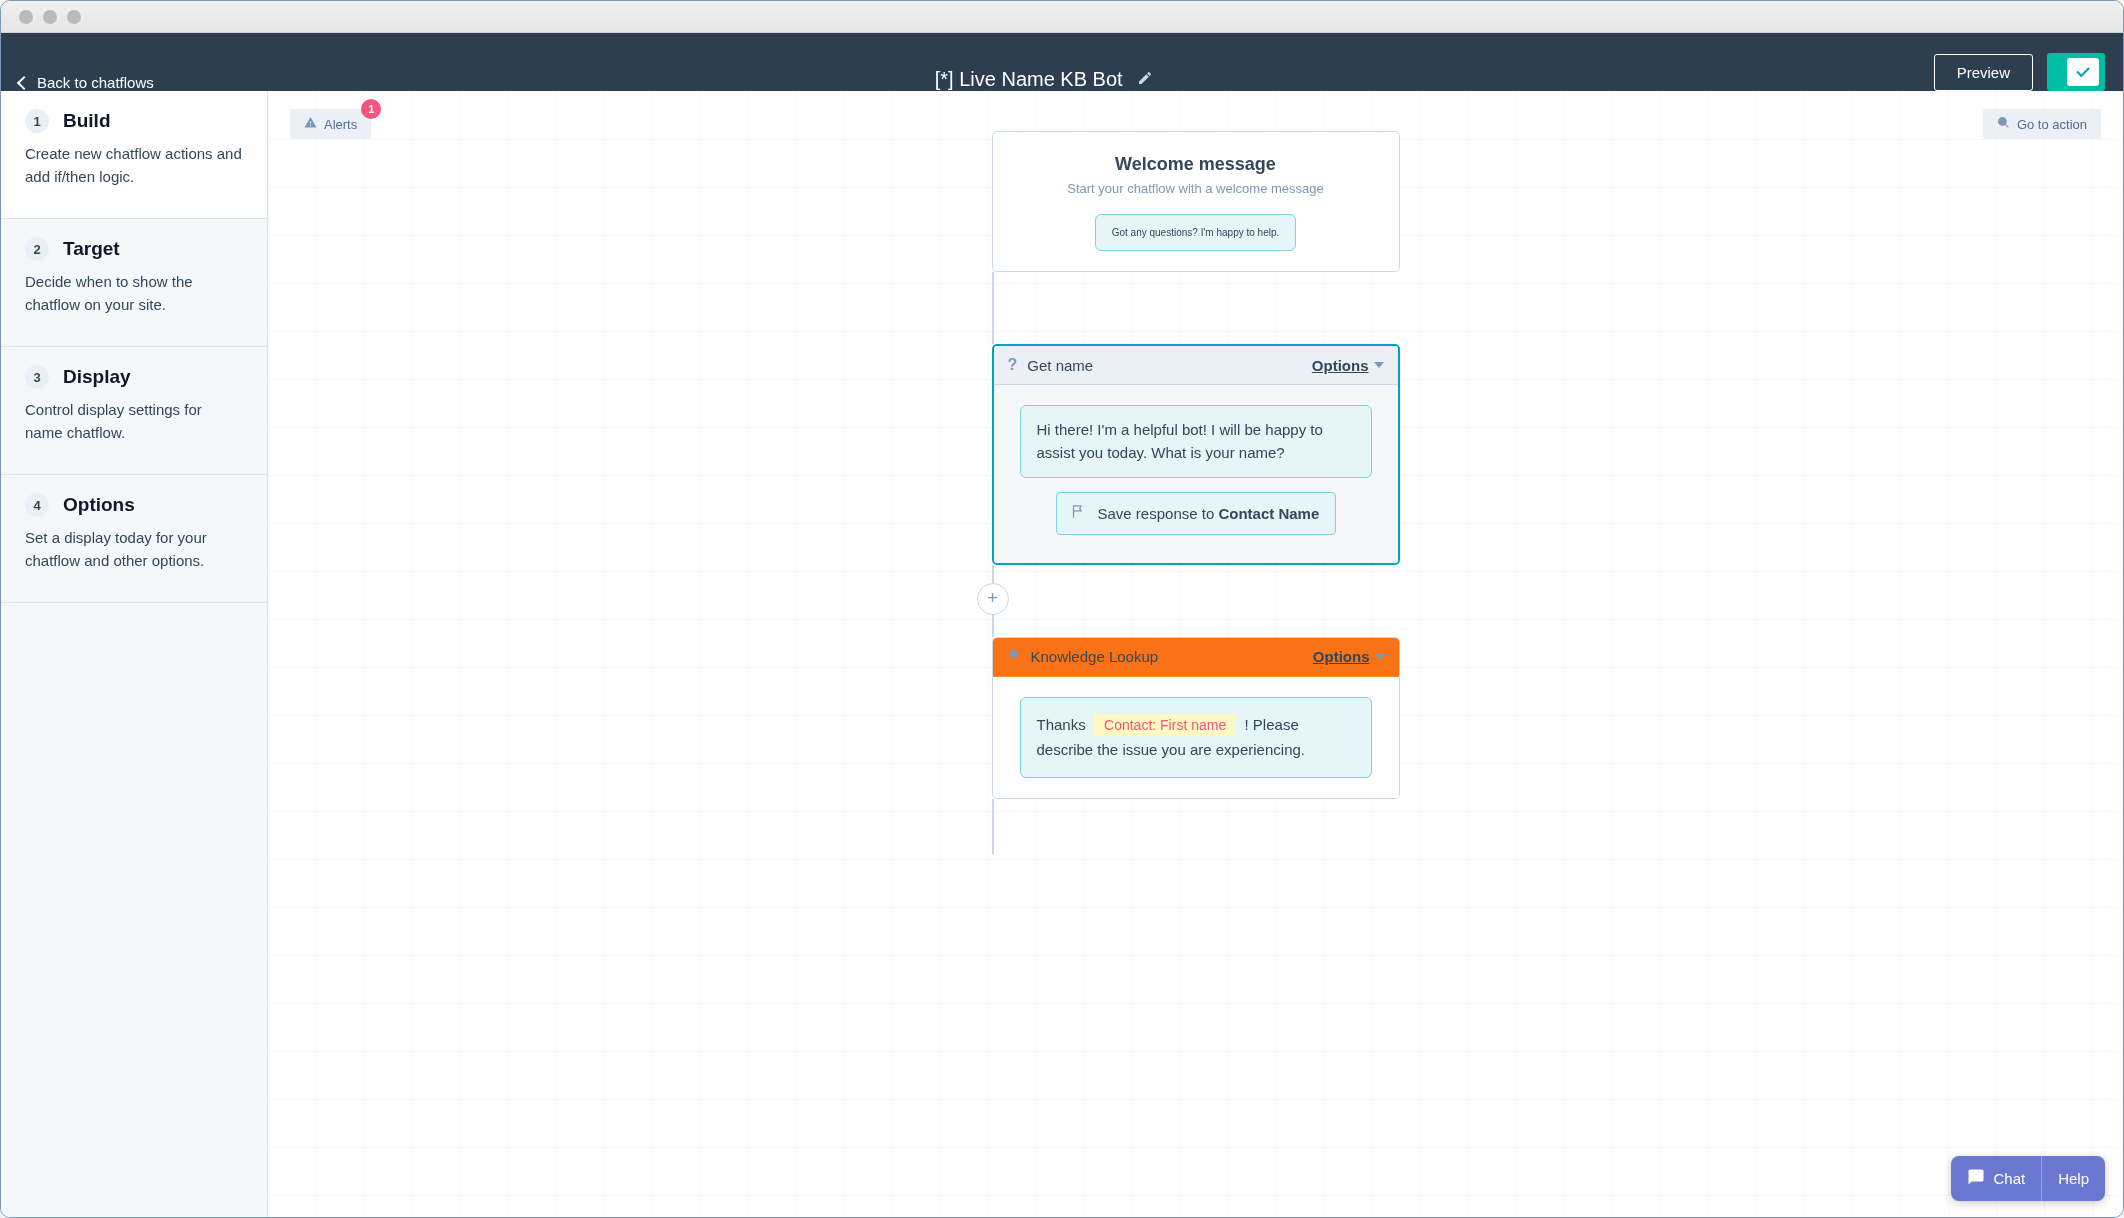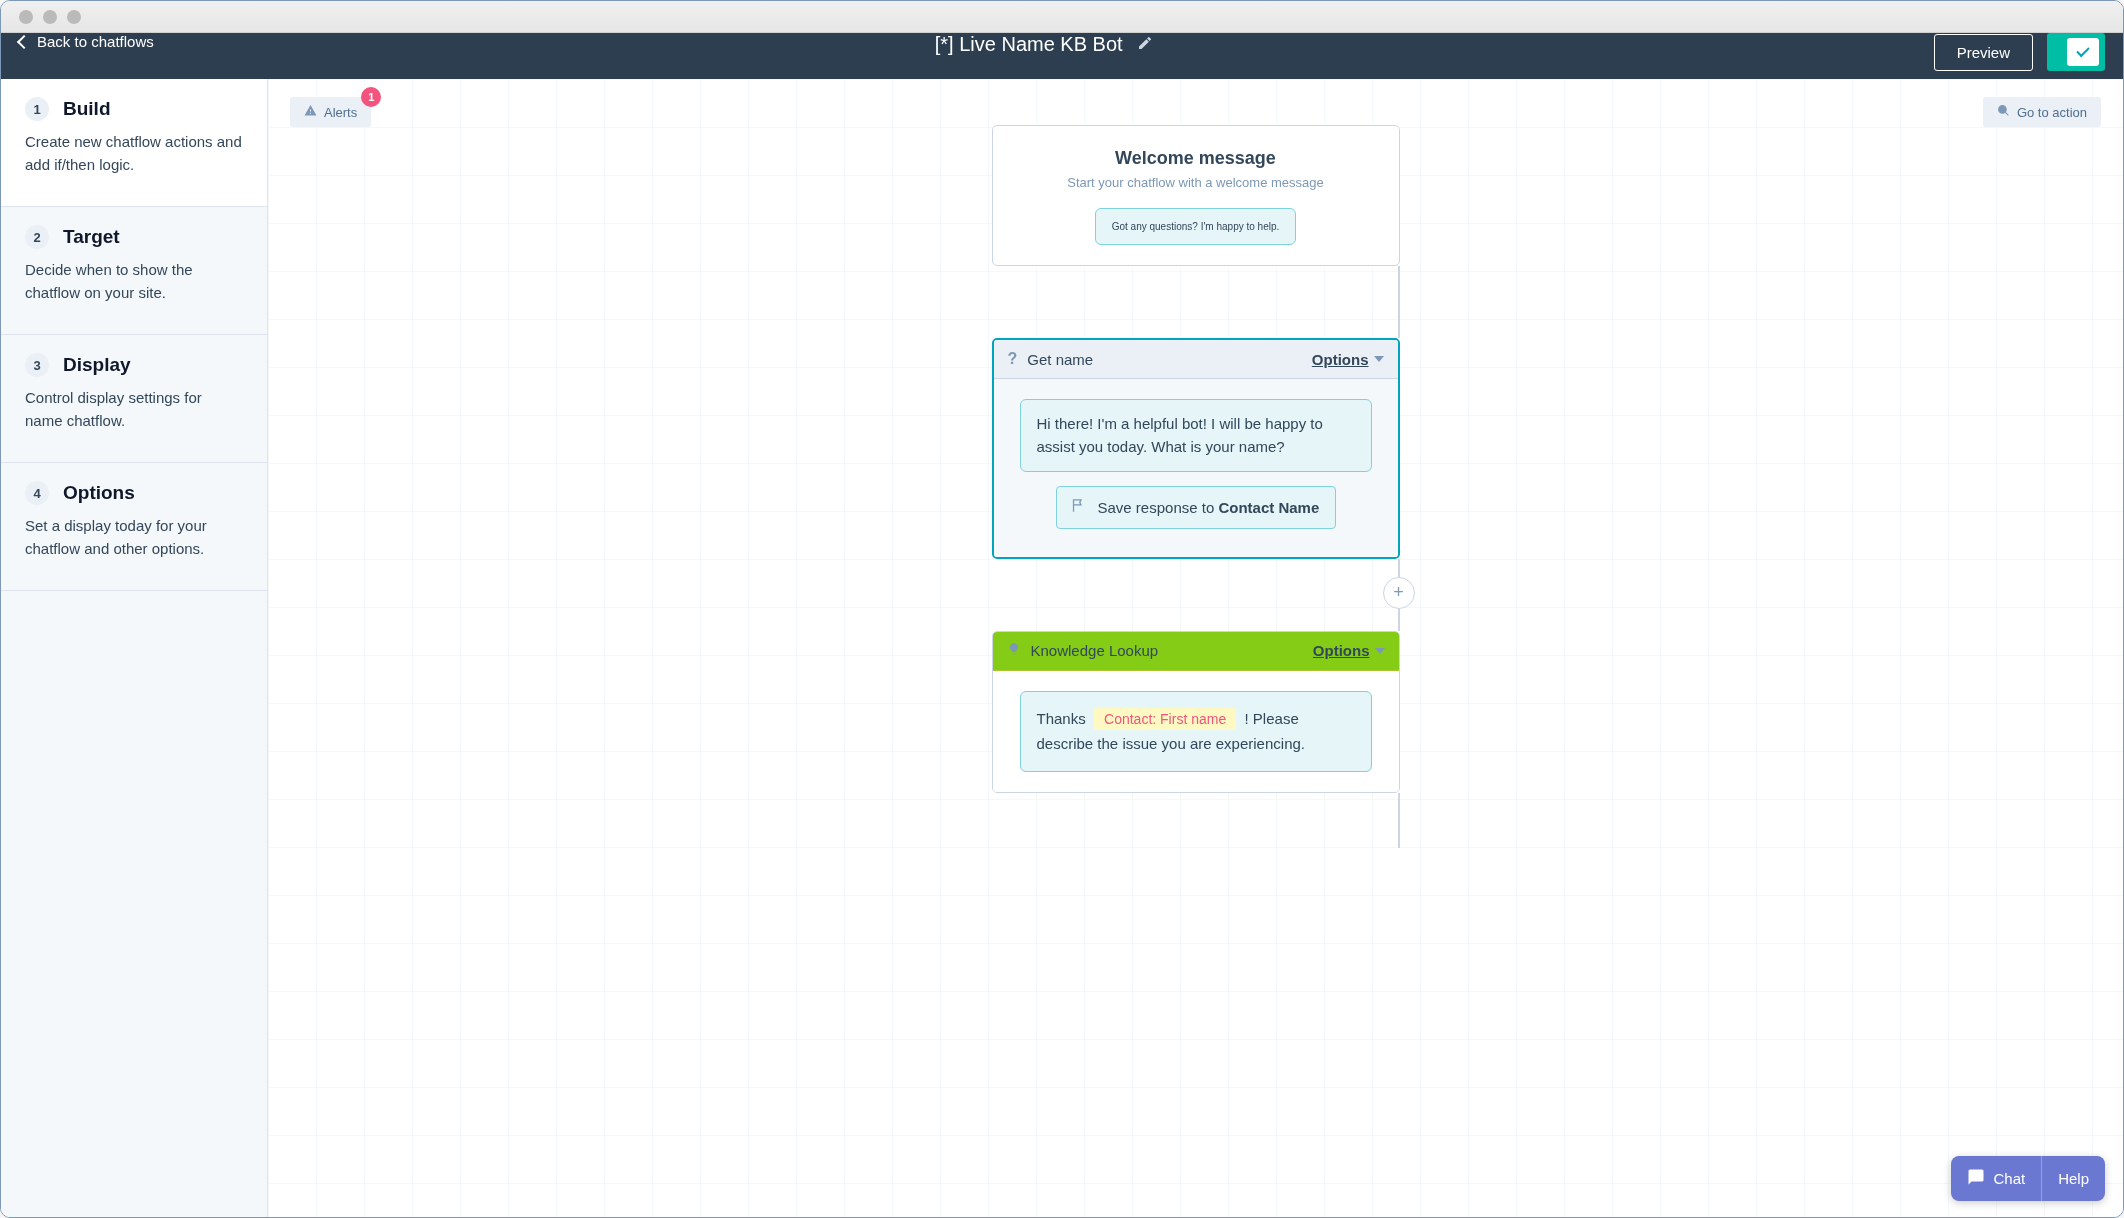--- a/index.html
+++ b/index.html
@@ -24,25 +24,25 @@
   border-bottom: 1px solid #d0d0d0;
   display: flex;
   align-items: center;
   padding-left: 18px;
   gap: 10px;
 }
 .traffic-dot { width: 14px; height: 14px; border-radius: 50%; background: #bababa; }
 
 
 .app-header {
-  height: 46px;
+  height: 58px;
   background: #2d3e50;
   color: #fff;
   display: flex;
-  align-items: flex-start;
+  align-items: flex-end;
   justify-content: space-between;
   padding: 0 18px;
   gap: 45px;
 }
 .back-link { display: flex; align-items: center; gap: 8px; font-size: 15px; font-weight: 500; cursor: pointer; }
 .chevron-left { width: 10px; height: 10px; border-left: 2px solid #fff; border-bottom: 2px solid #fff; transform: rotate(45deg); }
 .title-wrap { display: flex; align-items: center; gap: 14px; font-size: 20px; font-weight: 400; }
 .pencil-icon svg { width: 16px; height: 16px; fill: #cbd6e2; }
 .header-actions { display: flex; align-items: center; gap: 14px; }
 .preview-btn {
@@ -142,27 +142,27 @@
   display: flex;
   align-items: center;
   gap: 7px;
   cursor: pointer;
 }
 .search-glass svg { width: 13px; height: 13px; fill: #7c98b6; stroke:#7c98b6; }
 
 
 .flow {
   position: absolute;
-  top: 46px;
+  top: 40px;
   left: 50%;
   transform: translateX(-50%);
   width: 408px;
   display: flex;
   flex-direction: column;
-  align-items: flex-end;
+  align-items: flex-start;
 }
 .node {
   width: 100%;
   background: #fff;
   border: 1px solid #cbd6e2;
   border-radius: 5px;
   overflow: hidden;
 }
 .node.selected { border: 2px solid #00a4bd; }
 .welcome-node { padding: 22px 16px 20px 16px; text-align: center; }
@@ -183,21 +183,21 @@
   color: #7c98b6; cursor: pointer; font-size: 18px;
 }
 .add-btn.inline { top: 18px; }
 
 .node-head {
   display: flex; align-items: center; justify-content: space-between;
   padding: 10px 14px;
   background: #eaf0f6;
   border-bottom: 1px solid #cbd6e2;
 }
-.node-head.warn { background: #84cc16; border-bottom-color: #f5c26b50; }
+.node-head.warn { background: #f97316; border-bottom-color: #f5c26b50; }
 .nh-left { display: flex; align-items: center; gap: 10px; color:#33475b; }
 .nh-left .q-icon { color: #7c98b6; font-weight: 700; }
 .nh-title { font-size: 15px; color: #33475b; }
 .options-link {
   font-size: 15px; font-weight: 600; color: #33475b;
   text-decoration: underline; display: flex; align-items: center; gap: 5px;
   cursor: pointer;
 }
 .chev-dn { width:0; height:0; border-left:5px solid transparent; border-right:5px solid transparent; border-top:6px solid #7c98b6; }
 

